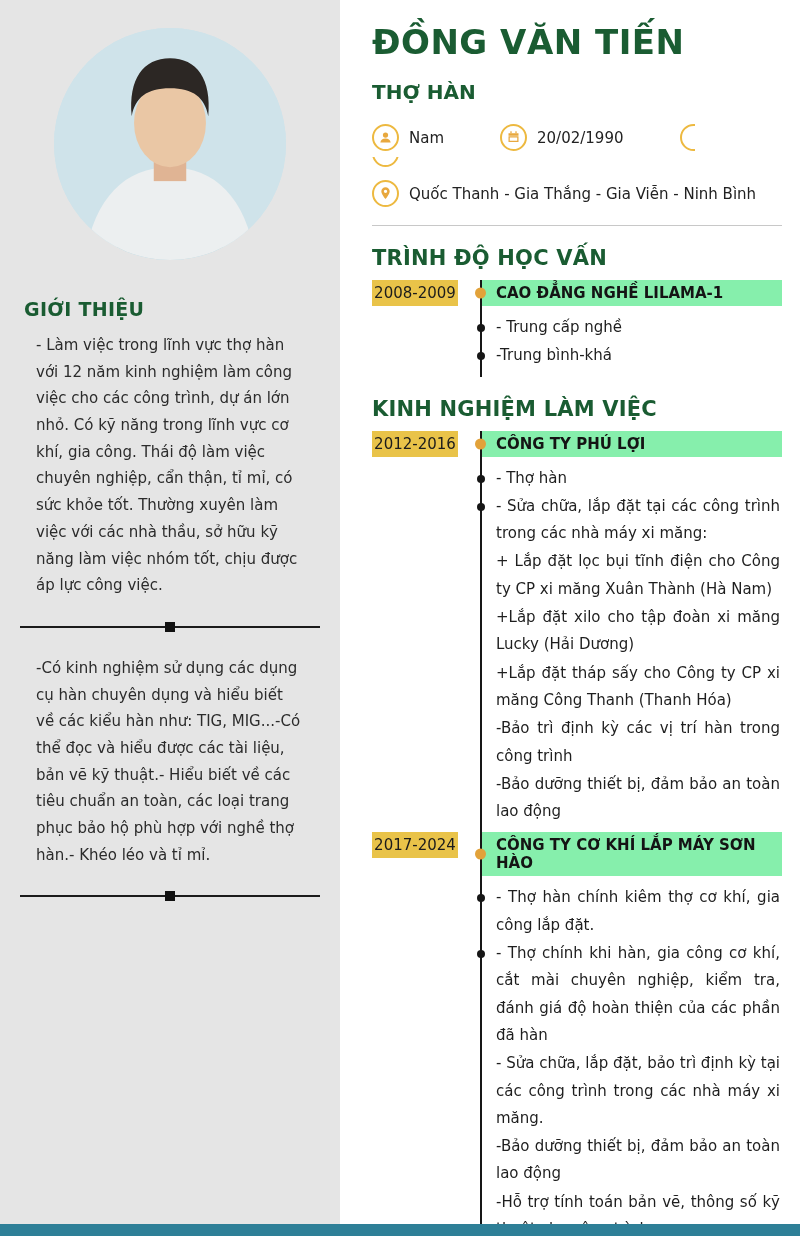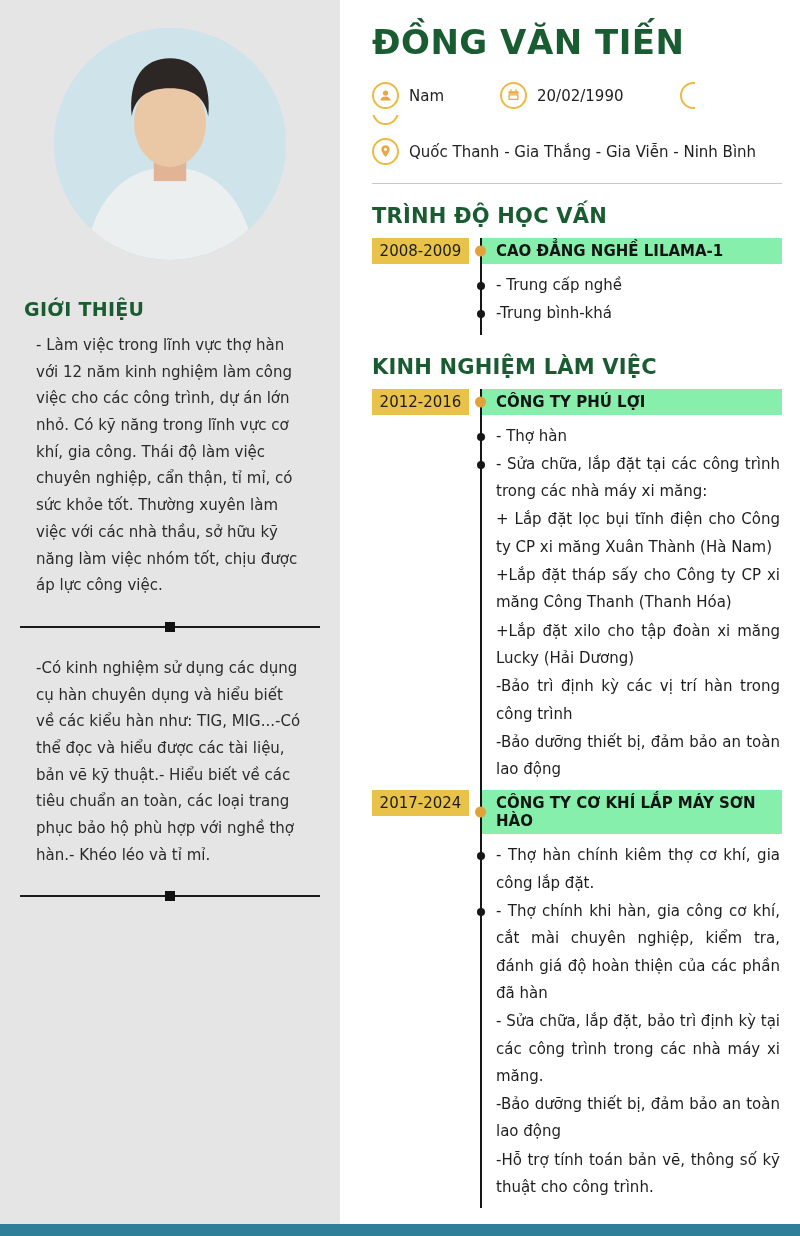--- a/index.html
+++ b/index.html
@@ -108,21 +108,21 @@
     margin:20px 0 10px;
     font-size:21px; font-weight:bold;
     color:#1a5c32;
     letter-spacing:0.2px;
   }
 
   
   .entry { display:flex; align-items:stretch; }
   .period-col { width:108px; flex:none; }
   .badge {
-    width:97px;
+    width:86px;
     background:#e9c349;
     color:#1c1c1c;
     font-size:15px;
     text-align:center;
     padding:4px 0;
   }
   .timeline-col {
     flex:1;
     border-left:2px solid #161616;
     padding-bottom:6px;
@@ -190,20 +190,21 @@
     <h2 class="side-heading">GIỚI THIỆU</h2>
     <p class="side-text">- Làm việc trong lĩnh vực thợ hàn với 12 năm kinh nghiệm làm công việc cho các công trình, dự án lớn nhỏ. Có kỹ năng trong lĩnh vực cơ khí, gia công. Thái độ làm việc chuyên nghiệp, cẩn thận, tỉ mỉ, có sức khỏe tốt. Thường xuyên làm việc với các nhà thầu, sở hữu kỹ năng làm việc nhóm tốt, chịu được áp lực công việc.</p>
     <div class="divider"></div>
     <p class="side-text">-Có kinh nghiệm sử dụng các dụng cụ hàn chuyên dụng và hiểu biết về các kiểu hàn như: TIG, MIG...-Có thể đọc và hiểu được các tài liệu, bản vẽ kỹ thuật.- Hiểu biết về các tiêu chuẩn an toàn, các loại trang phục bảo hộ phù hợp với nghề thợ hàn.- Khéo léo và tỉ mỉ.</p>
     <div class="divider"></div>
   </aside>
 
   <main class="main">
 
     <h1 class="name-title">ĐỒNG VĂN TIẾN</h1>
+    <h2 class="job-title">THỢ HÀN</h2>
 
     <div class="contact-row">
       <div class="contact-item">
         <span class="icon-circle">
           <svg viewBox="0 0 24 24">
               <circle cx="12" cy="8" r="4.2"></circle>
               <path d="M12 13.5c-4.6 0-7.6 2.4-8.3 6.5h16.6c-.7-4.1-3.7-6.5-8.3-6.5z"></path>
             </svg>
         </span>
         <span>Nam</span>
@@ -259,22 +260,22 @@
     <div class="entry">
       <div class="period-col">
         <div class="badge">2012-2016</div>
       </div>
       <div class="timeline-col">
         <div class="entry-title">CÔNG TY PHÚ LỢI</div>
         <ul class="bullets justify">
           <li class="dotted">- Thợ hàn</li>
           <li class="dotted">- Sửa chữa, lắp đặt tại các công trình trong các nhà máy xi măng:</li>
           <li>+ Lắp đặt lọc bụi tĩnh điện cho Công ty CP xi măng Xuân Thành (Hà Nam)</li>
+          <li>+Lắp đặt xilo cho tập đoàn xi măng Lucky (Hải Dương)</li>
           <li>+Lắp đặt tháp sấy cho Công ty CP xi măng Công Thanh (Thanh Hóa)</li>
-          <li>+Lắp đặt xilo cho tập đoàn xi măng Lucky (Hải Dương)</li>
           <li>-Bảo trì định kỳ các vị trí hàn trong công trình</li>
           <li>-Bảo dưỡng thiết bị, đảm bảo an toàn lao động</li>
         </ul>
       </div>
     </div>
 
     <div class="entry">
       <div class="period-col">
         <div class="badge">2017-2024</div>
       </div>

